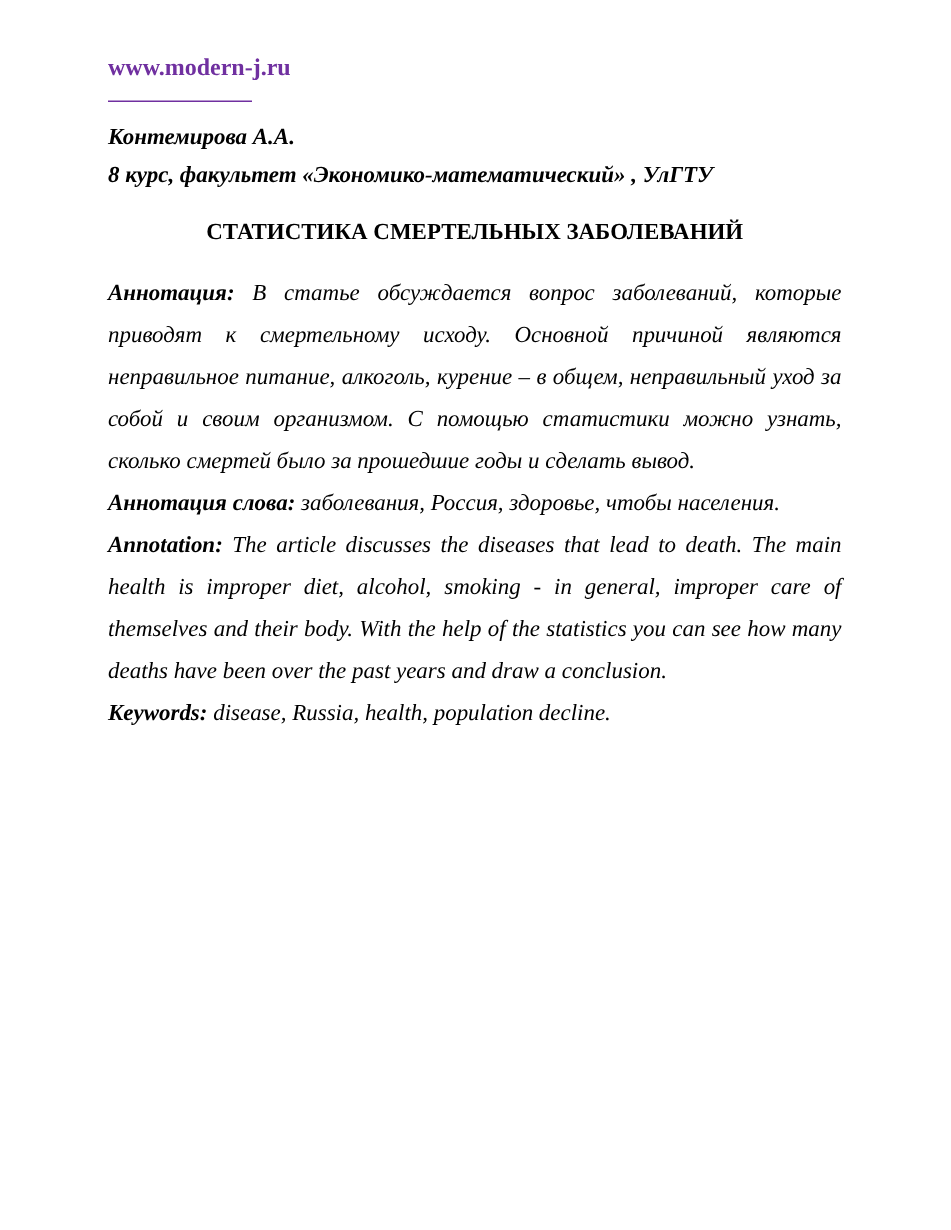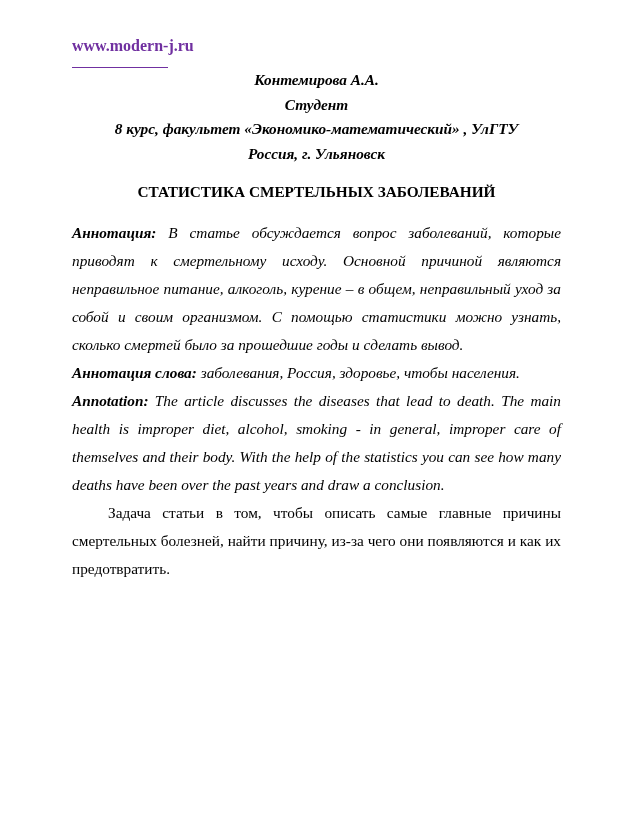--- a/index.html
+++ b/index.html
@@ -21,22 +21,22 @@
     line-height: 20px;
   }
   .header-rule {
     width: 96px;
     height: 0;
     border: none;
     border-top: 1.5px solid #7030A0;
     margin: 11px 0 0 0;
   }
   .authors {
-    margin-top: 0;
-    text-align: center;
+    margin-top: 12px;
+    text-align: left;
     font-weight: bold;
     font-style: italic;
     font-size: 15.3px;
     line-height: 24.5px;
   }
   .title {
     margin: 14px;
     text-align: center;
     font-weight: bold;
     font-size: 15.3px;
@@ -79,36 +79,34 @@
 </head>
 <body>
 
 <div class="page">
 
   <div class="site">www.modern-j.ru</div>
   <hr class="header-rule">
 
   <div class="authors">
     <div>Контемирова А.А.</div>
-    <div>Студент</div>
     <div>8 курс, факультет «Экономико-математический» , УлГТУ</div>
-    <div>Россия, г. Ульяновск</div>
   </div>
 
   <h1 class="title">СТАТИСТИКА СМЕРТЕЛЬНЫХ ЗАБОЛЕВАНИЙ</h1>
 
   <p class="para ital"><span class="label">Аннотация:</span> <span>В статье обсуждается вопрос заболеваний, которые приводят к смертельному исходу. Основной причиной являются неправильное питание, алкоголь, курение – в общем, неправильный уход за собой и своим организмом. С помощью статистики можно узнать, сколько смертей было за прошедшие годы и сделать вывод.</span></p>
 
   <p class="para ital"><span class="label">Аннотация слова:</span> <span>заболевания, Россия, здоровье, чтобы населения.</span></p>
 
   <p class="para ital gap-top"><span class="label">Annotation:</span> <span>The article discusses the diseases that lead to death. The main health is improper diet, alcohol, smoking - in general, improper care of themselves and their body. With the help of the statistics you can see how many deaths have been over the past years and draw a conclusion.</span></p>
 
+  <p class="para ital"><span class="label">Keywords:</span> <span>disease, Russia, health, population decline.</span></p>
 
 
-  <p class="para indent">Задача статьи в том, чтобы описать самые главные причины смертельных болезней, найти причину, из-за чего они появляются и как их предотвратить.</p>
 
   <div class="footer">
     <hr class="footer-rule">
     <div class="footer-row">
       <span>"Теория и практика современной науки"</span>
       <span class="footer-issue">№4(10) 2016</span>
     </div>
   </div>
 
 </div>

